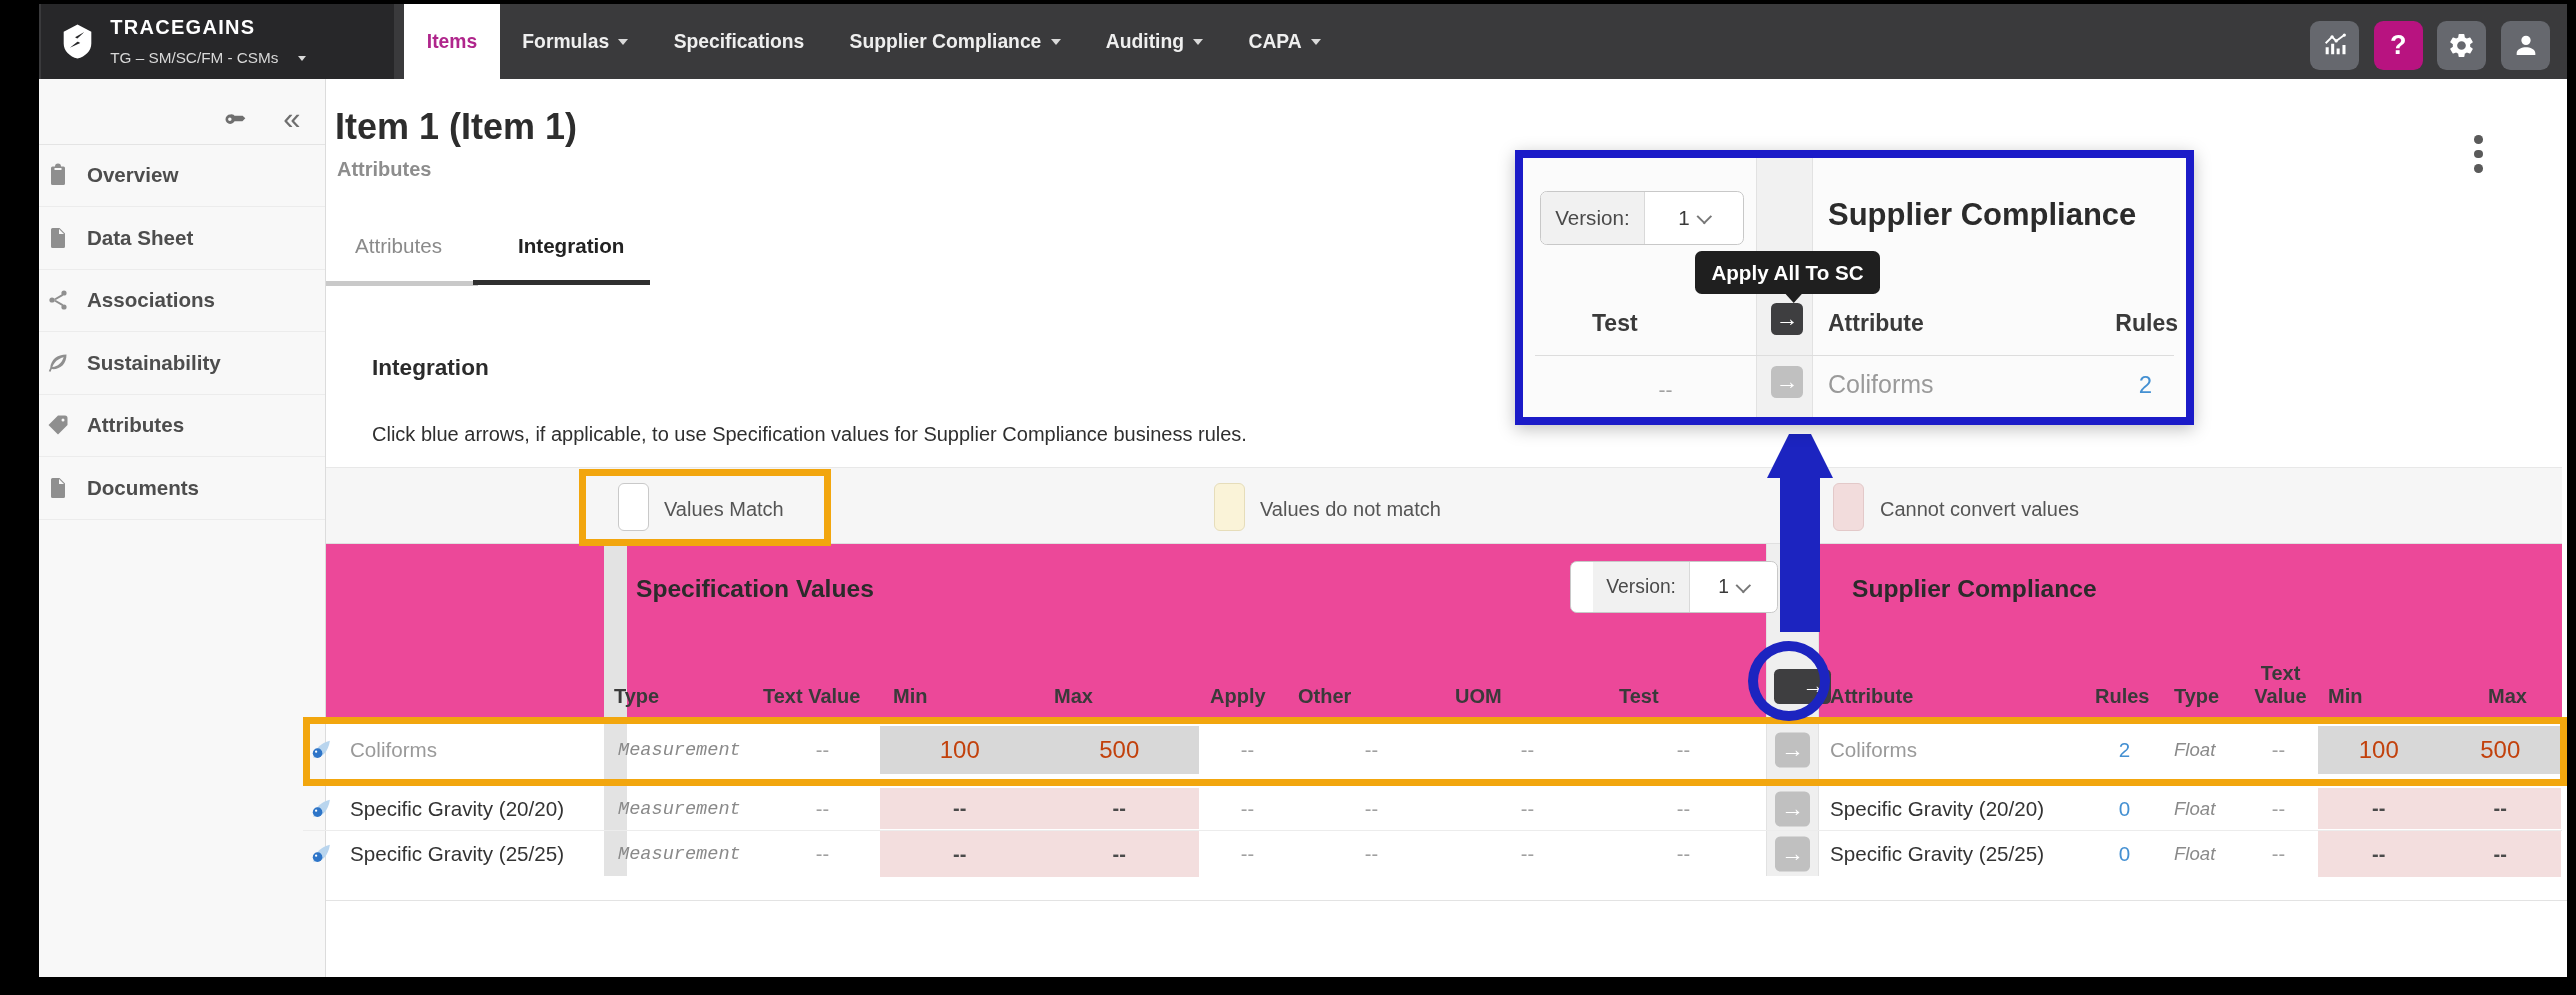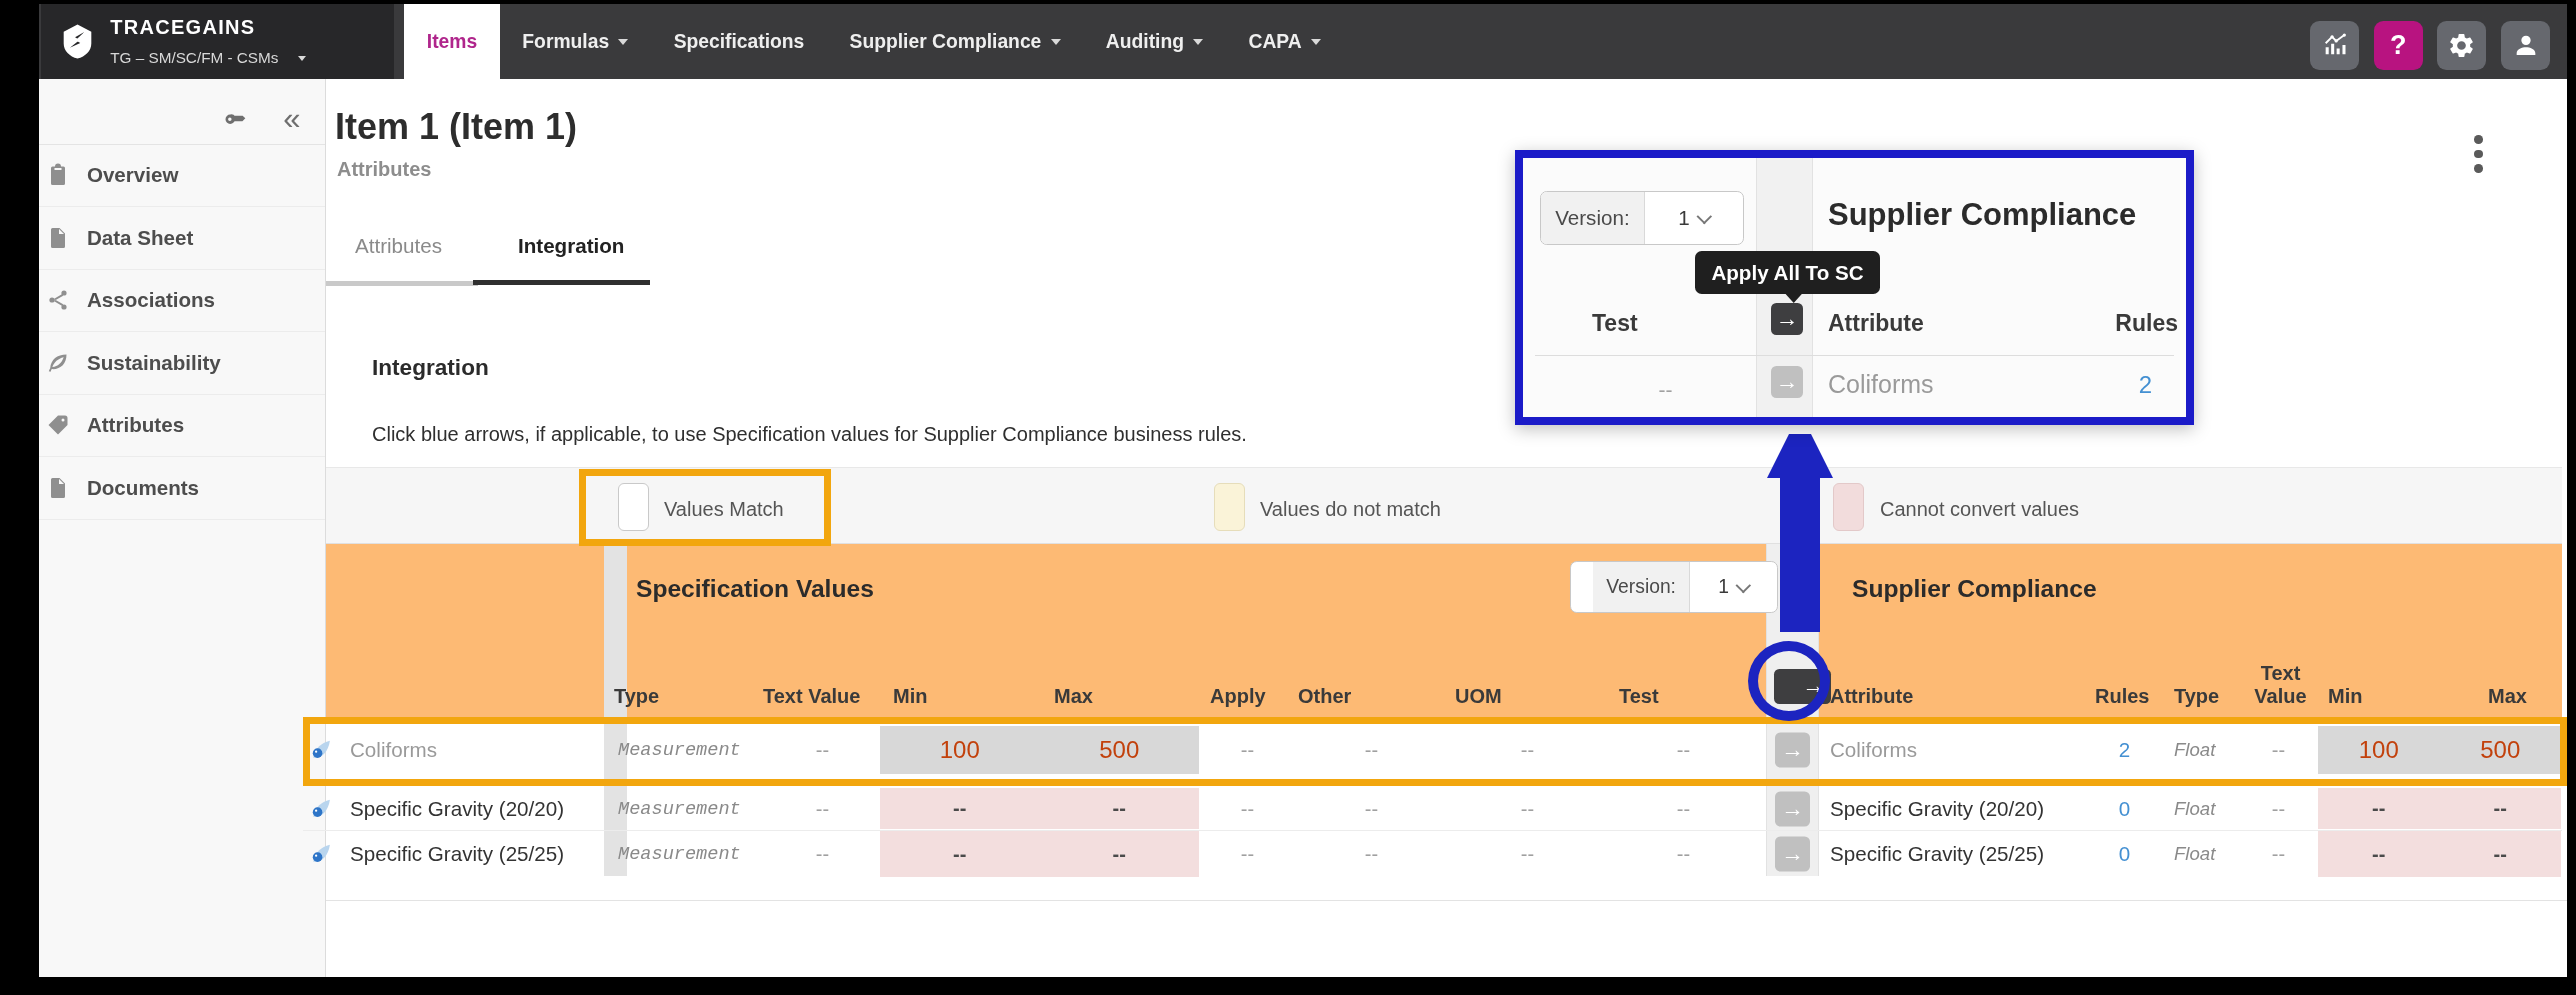--- a/index.html
+++ b/index.html
@@ -48,21 +48,21 @@
 
   .integration-heading{left:350px;top:355px;font-size:22.6px;font-weight:600;color:#2b2b2b;}
   .integration-desc{left:350px;top:423px;font-size:20px;color:#2f2f2f;}
 
   
   .legend{left:303px;top:467px;width:2259px;height:77px;background:#f6f6f6;border-top:0.7px solid #e8e8e8;border-bottom:0.7px solid #e0e0e0;box-sizing:border-box;}
   .swatch{position:absolute;top:14.6px;width:31px;height:48px;border-radius:6px;box-sizing:border-box;}
   .legend-label{position:absolute;top:30px;font-size:20px;color:#555;}
 
   
-  .theader{left:303px;top:544px;width:2259px;height:174px;background:#fdba74;border-bottom:1.3px solid #dadada;box-sizing:border-box;}
+  .theader{left:303px;top:544px;width:2259px;height:174px;background:#ec4899;border-bottom:1.3px solid #dadada;box-sizing:border-box;}
   .sec-title{font-size:24.6px;font-weight:600;color:#2b2b2b;}
   .vdd{left:1570px;top:561px;width:184px;height:50px;border:1.3px solid #c8c8c8;border-radius:6.7px;display:flex;overflow:hidden;background:#fff;z-index:6;cursor:pointer;}
   .vdd .vlbl{background:#f1f1f1;display:flex;align-items:center;padding:0 13.3px;font-size:19.3px;color:#4a4a4a;border-right:1.3px solid #d9d9d9;}
   .vdd .vval{flex:1;display:flex;align-items:center;justify-content:center;gap:9.3px;font-size:19.3px;color:#3a3a3a;}
   .chev{width:8.6px;height:8.6px;border-right:2px solid #777;border-bottom:2px solid #777;transform:rotate(45deg);margin-top:-4px;}
   .colhead{position:absolute;bottom:9.3px;font-size:20px;font-weight:600;color:#3a3a3a;z-index:6;}
   .vert-div{left:604px;top:544px;width:1.3px;height:332px;background:#e3e3e3;z-index:3;}
   .arrow-band{left:1766px;top:544px;width:53px;height:332px;background:#efefef;border-left:0.7px solid #e2e2e2;border-right:0.7px solid #e2e2e2;box-sizing:border-box;z-index:3;}
   .arrow-btn{display:inline-flex;align-items:center;justify-content:center;width:35px;height:35px;border-radius:5.3px;cursor:pointer;}
   .arrow-btn::before{content:"\2192";color:#fff;font-weight:bold;font-size:22.6px;line-height:1;}

